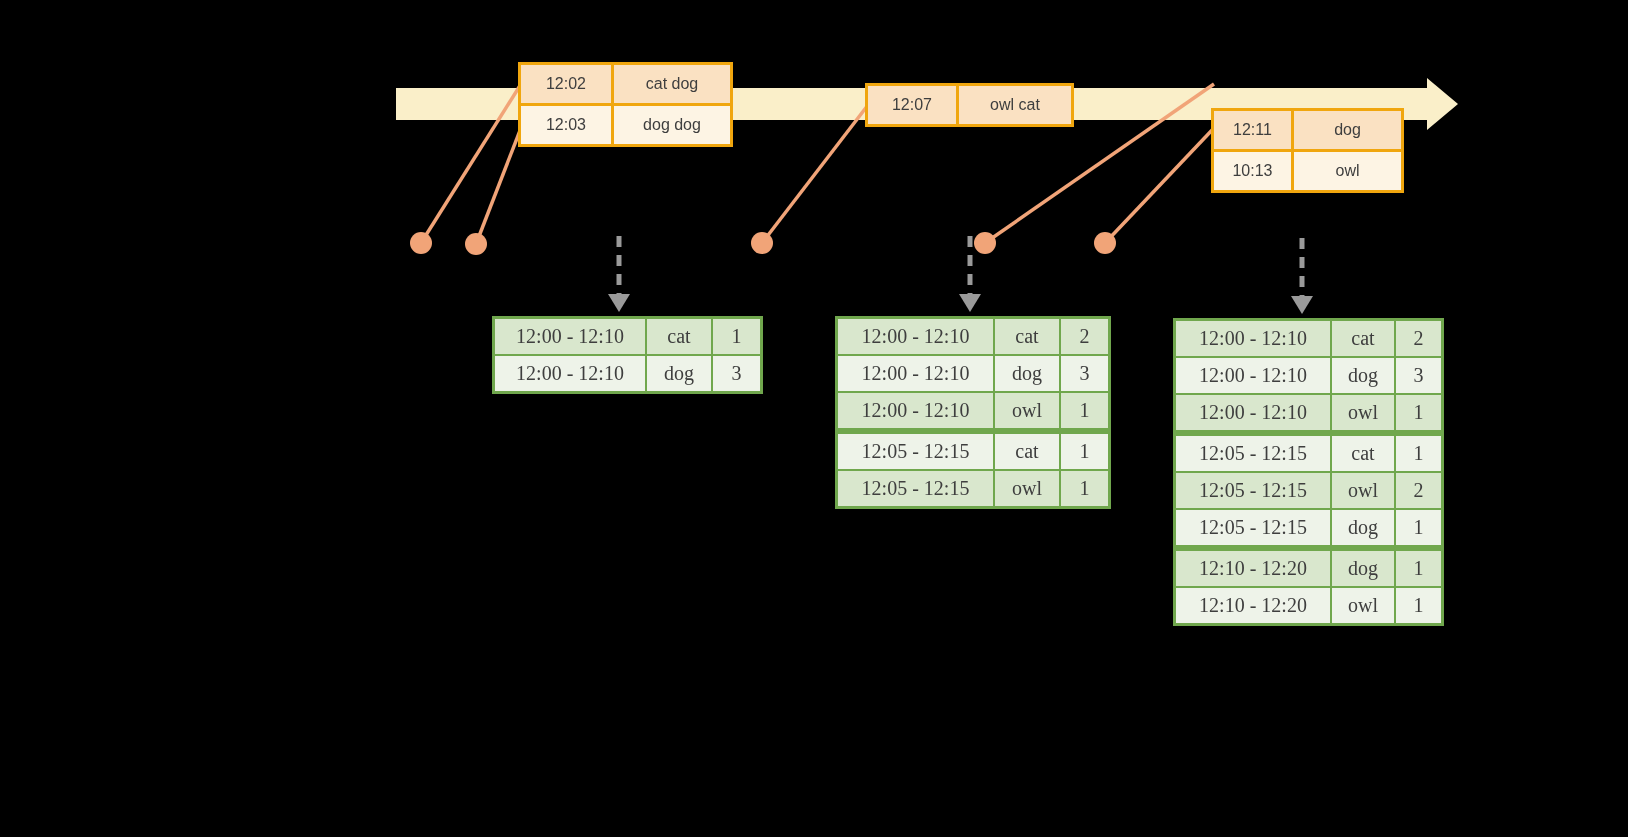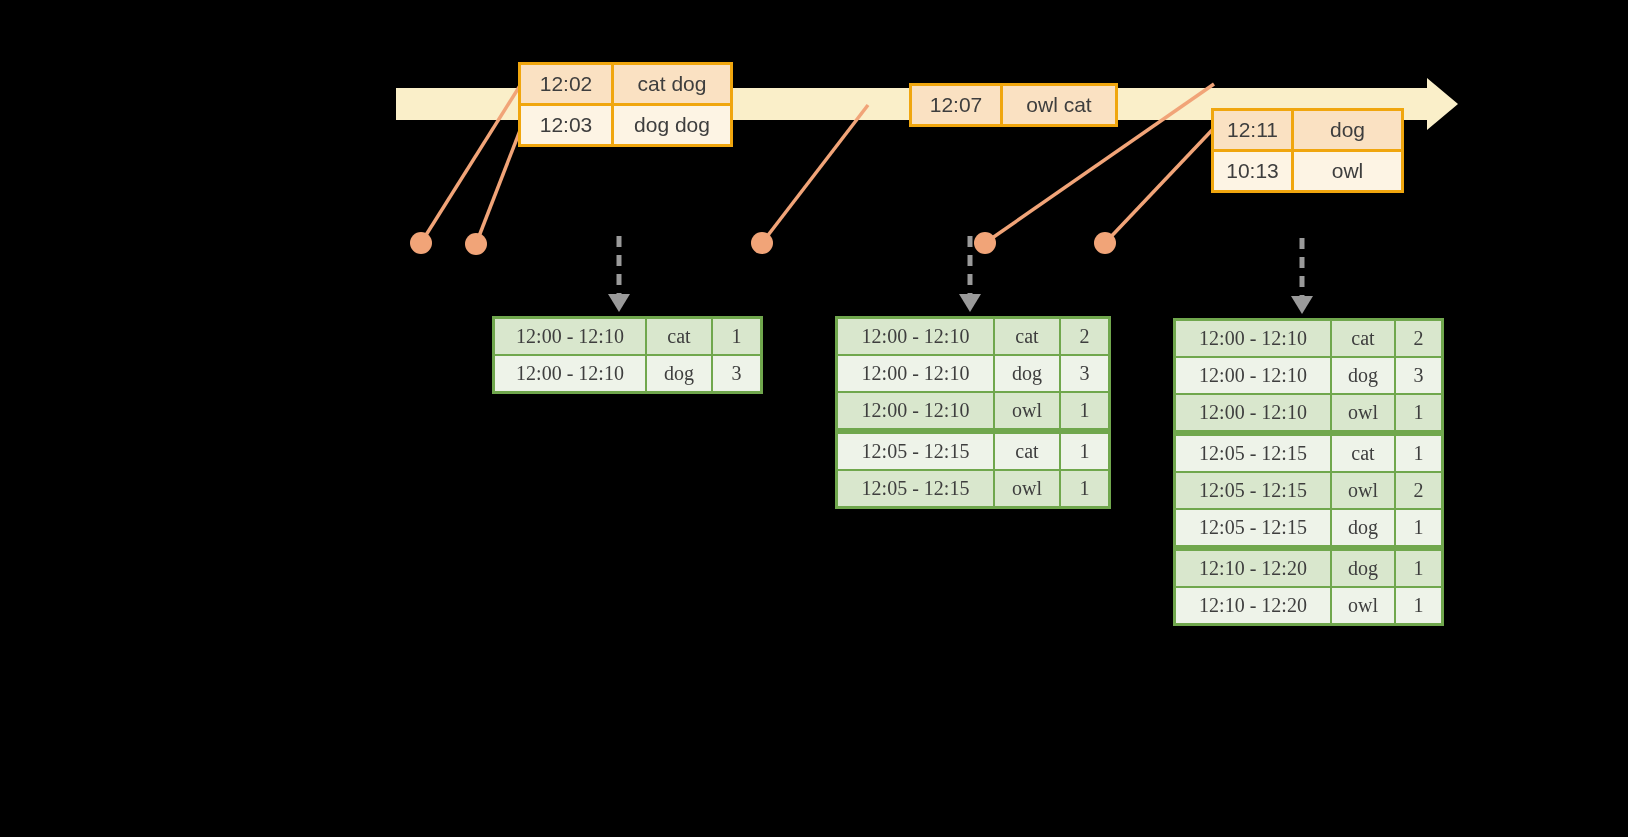--- a/index.html
+++ b/index.html
@@ -15,34 +15,34 @@
           border-top:26px solid transparent; border-bottom:26px solid transparent;
           border-left:31px solid #FAEFC9; z-index:1; }
   .overlay { position:absolute; left:0; top:0; z-index:2; pointer-events:none; }
 
   table { border-collapse:collapse; position:absolute; z-index:3; table-layout:fixed; }
   td { text-align:center; vertical-align:middle; color:#3E3E3E; overflow:hidden;
        white-space:nowrap; }
 
   
   .etable { border:2px solid #F0A60E; }
-  .etable td { border:3px solid #F0A60E; height:36px; font-size:21px; }
+  .etable td { border:3px solid #F0A60E; height:36px; font-size:16px; }
   .etable tr.dark td  { background:#FAE1C2; }
   .etable tr.light td { background:#FDF4E4; }
 
   
   .gtable { border:3px solid #70A74D;font-family:Liberation Serif, serif; }
   .gtable td { border:2px solid #70A74D; height:33px; font-size:20px; }
   .gtable tr.dark td  { background:#D9E7CD; }
   .gtable tr.light td { background:#EEF3E9; }
   .gtable tr.gsep td  { border-bottom-width:6px; }
 
   
   #etable-0 { left:518px;  top:62px; }
-  #etable-1 { left:909px;  top:83px; }
+  #etable-1 { left:865px;  top:83px; }
   #etable-2 { left:1211px; top:62px;margin-top:46px; }
   #gtable-0 { left:492px;  top:316px; }
   #gtable-1 { left:835px;  top:316px; }
   #gtable-2 { left:1173px; top:318px; }
 </style>
 </head>
 <body>
 
 <div class="canvas">
 

